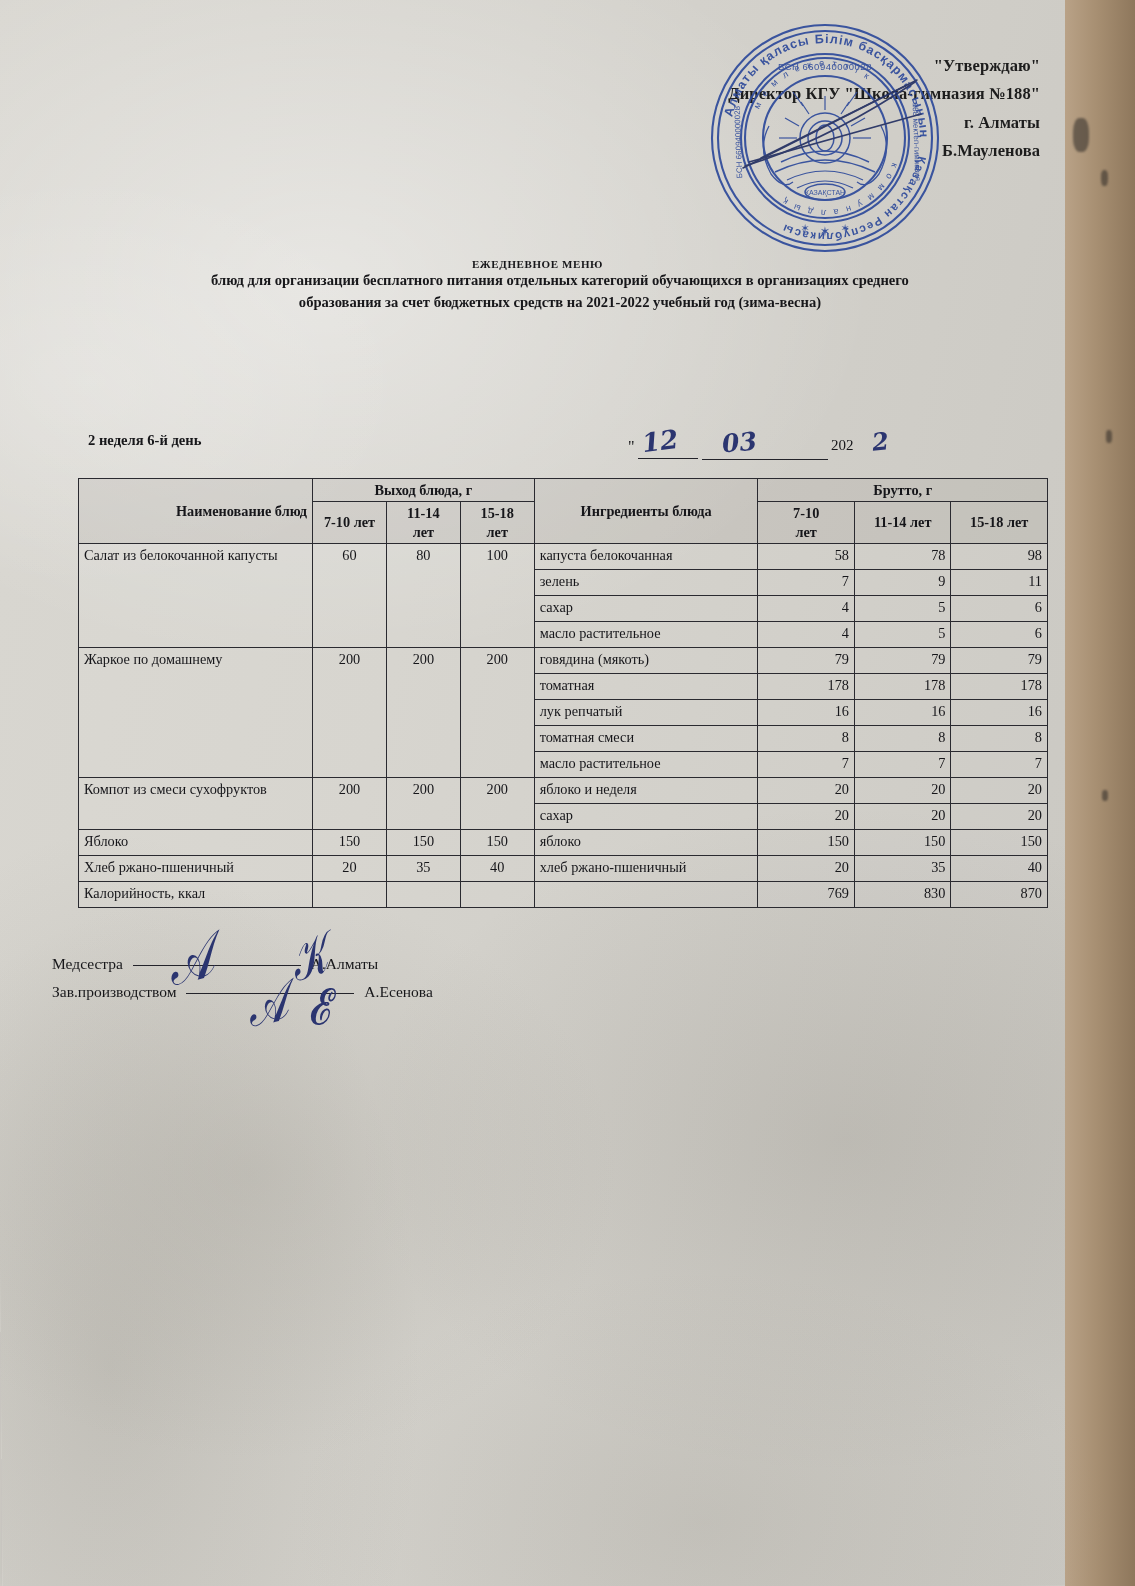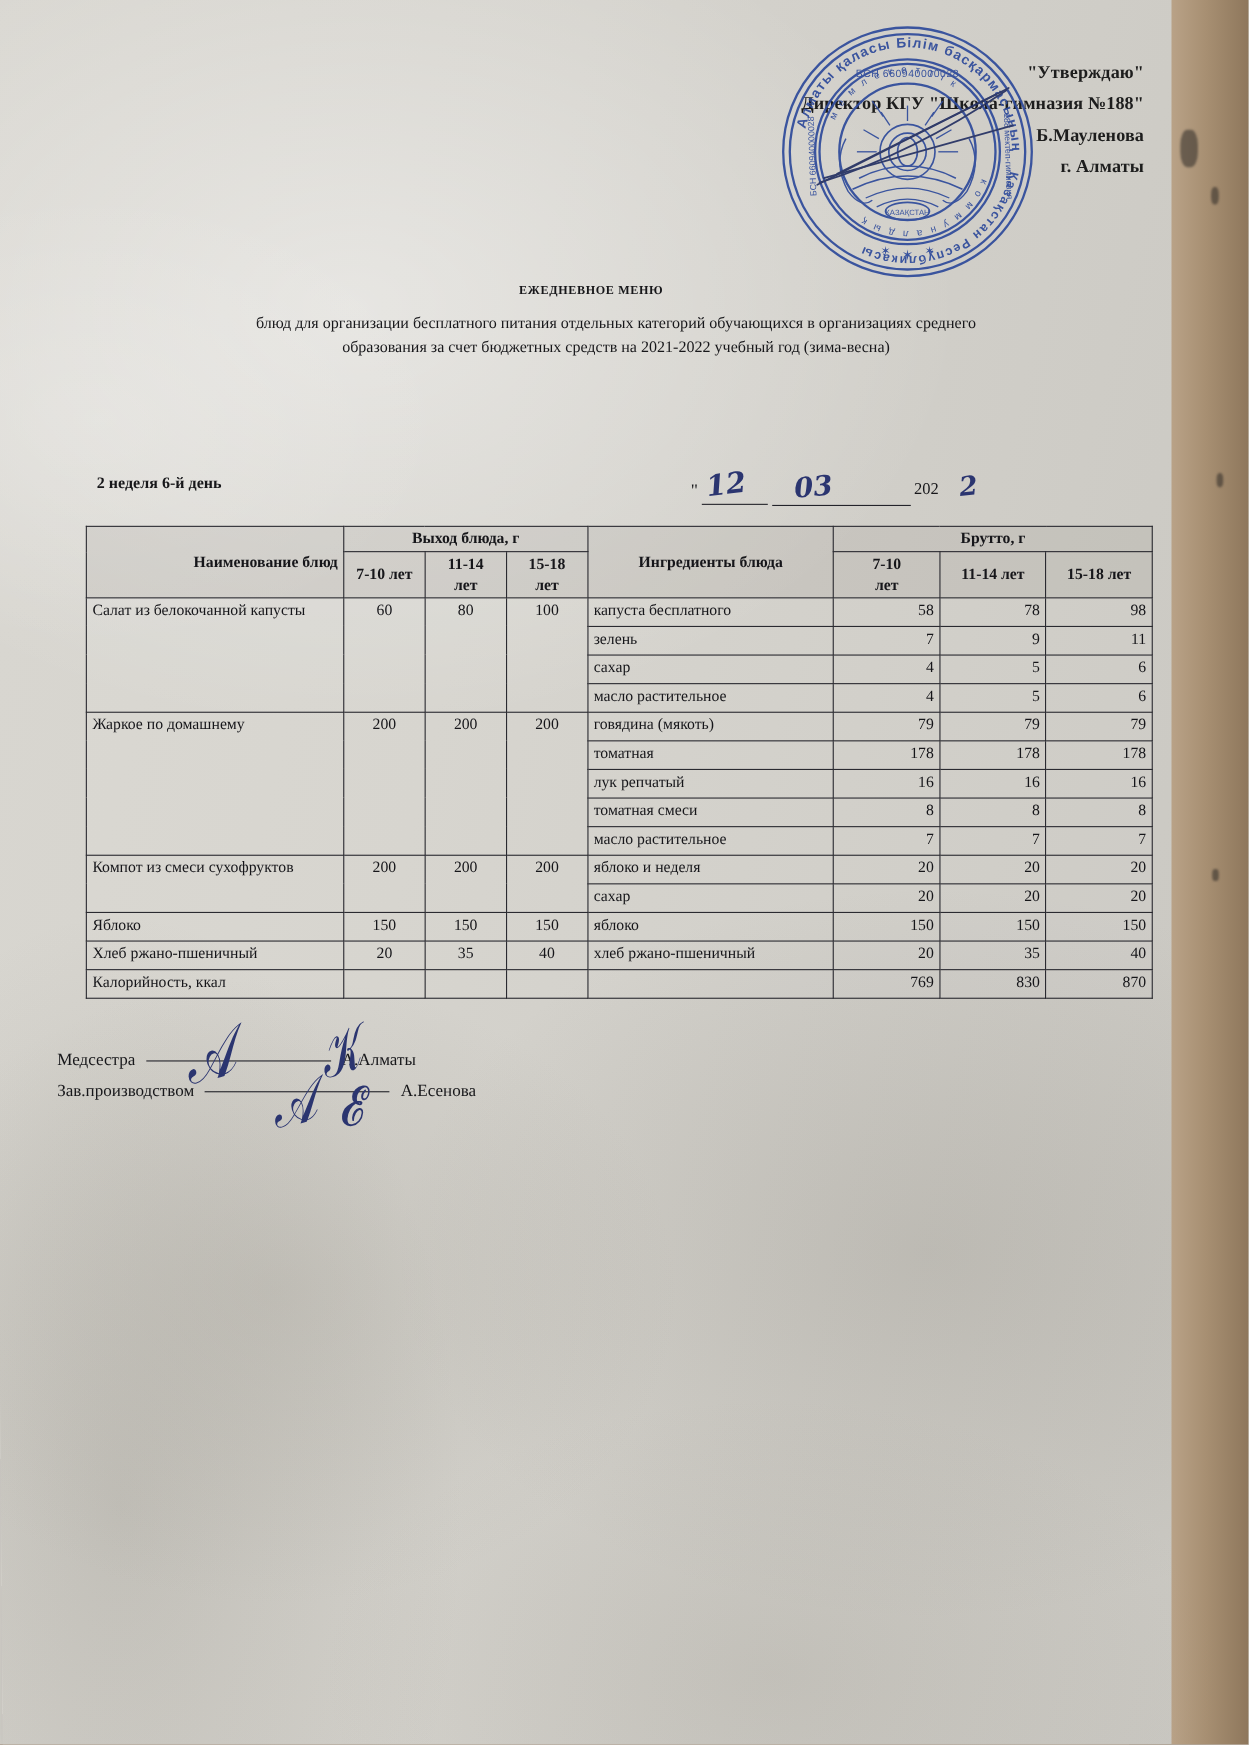--- a/index.html
+++ b/index.html
@@ -97,25 +97,25 @@
     text-align: center;
     font-size: 11px;
     font-weight: bold;
     letter-spacing: .6px;
     color: #17171a;
     padding-right: 60px;
   }
   #doc-subtitle {
     position: absolute;
     left: 130px;
-    top: 283px;
+    top: 269px;
     width: 860px;
     text-align: center;
     font-size: 14.6px;
-    font-weight: normal;
+    font-weight: bold;
     line-height: 1.52;
     color: #17171a;
   }
 
   
   #day-label {
     position: absolute;
     left: 88px;
     top: 432px;
     font-size: 14.6px;
@@ -345,22 +345,22 @@
         <path d="M 34,146 L 208,58"></path>
         <path d="M 52,136 L 196,64"></path>
         <path d="M 36,144 Q 120,118 206,60"></path>
         <path d="M 40,140 L 212,92"></path>
       </g>
     </svg>
 
     <div id="approval-block">
       <div>"Утверждаю"</div>
       <div>Директор КГУ "Школа-гимназия №188"</div>
+      <div>г. Алматы</div>
       <div>Б.Мауленова</div>
-      <div>г. Алматы</div>
     </div>
 
     <div id="doc-title">ЕЖЕДНЕВНОЕ МЕНЮ</div>
     <div id="doc-subtitle">
       <div>блюд для организации бесплатного питания отдельных категорий обучающихся в организациях среднего</div>
       <div>образования за счет бюджетных средств на 2021-2022 учебный год  (зима-весна)</div>
     </div>
 
     <div id="day-label">2 неделя 6-й день</div>
     <div id="date-line">
@@ -408,21 +408,21 @@
           <th>11-14 лет</th>
           <th>15-18 лет</th>
         </tr>
       </thead>
       <tbody id="menu-body">
           <tr class="row-h">
             <td class="dish" rowspan="4">Салат из белокочанной капусты</td>
             <td class="num" rowspan="4">60</td>
             <td class="num" rowspan="4">80</td>
             <td class="num" rowspan="4">100</td>
-            <td class="ing">капуста бесплатного</td>
+            <td class="ing">капуста белокочанная</td>
             <td class="brut">58</td>
             <td class="brut">78</td>
             <td class="brut">98</td>
           </tr>
           <tr class="row-h">
             <td class="ing">зелень</td>
             <td class="brut">7</td>
             <td class="brut">9</td>
             <td class="brut">11</td>
           </tr>

